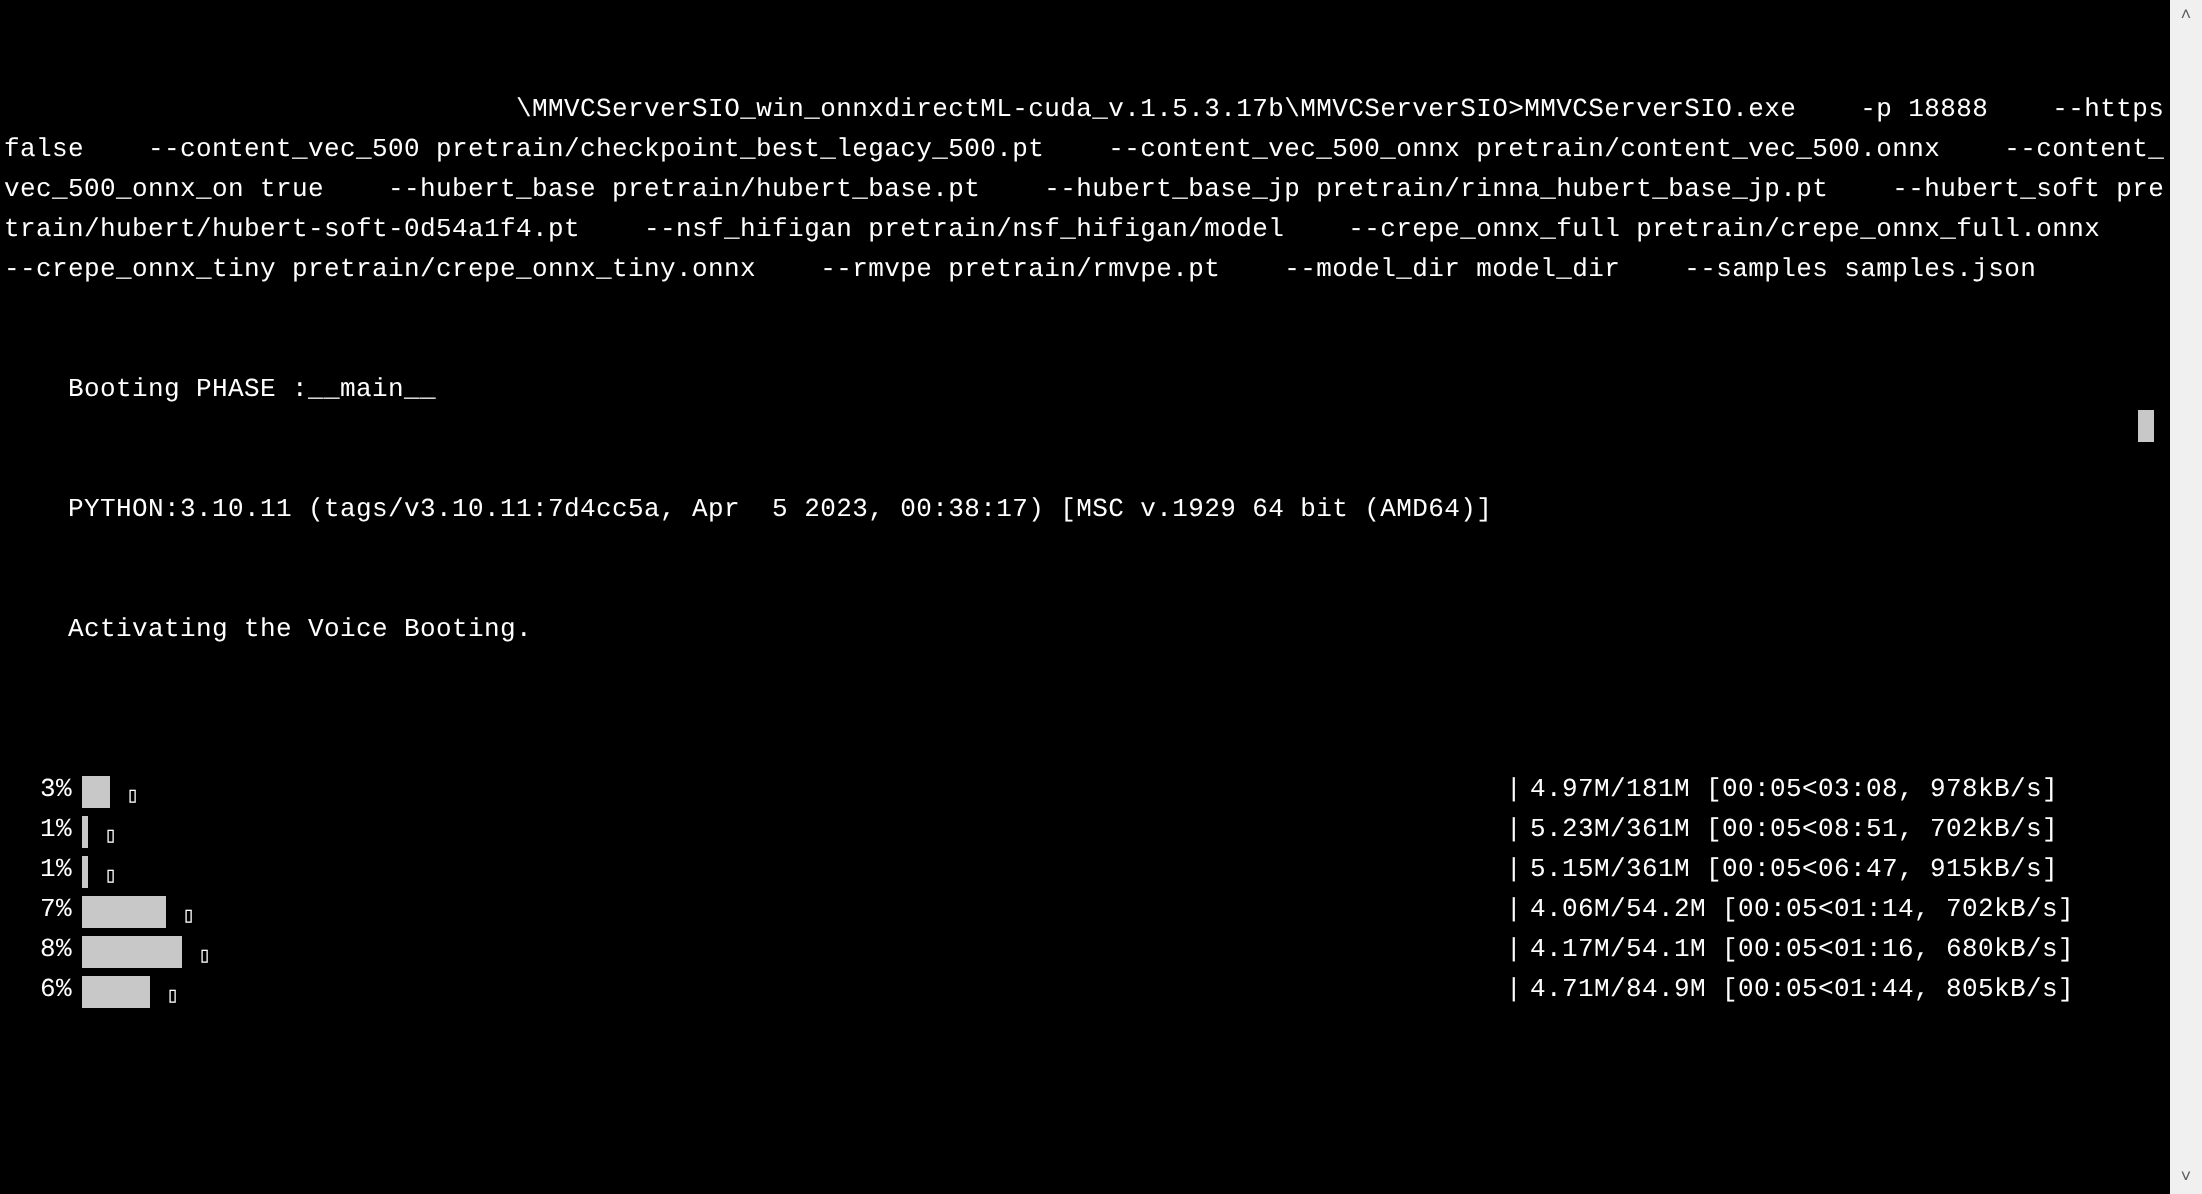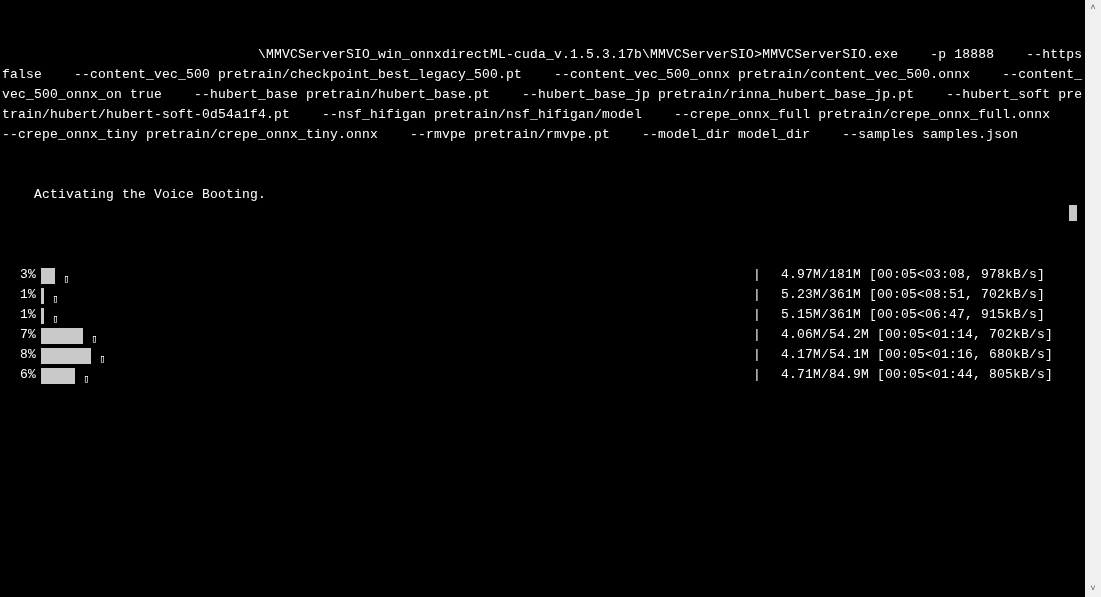--- a/index.html
+++ b/index.html
@@ -73,36 +73,38 @@
     height: 16px;
     background: #c8c8c8;
   }
   .bar-tick {
     position: absolute;
     top: 3px;
     color: #fff;
     font-size: 11px;
   }
   .pipe { width: 12px; }
-  .stats { flex: 0 0 auto; white-space: pre; margin-left: 16px; }
+  .stats { flex: 0 0 auto; white-space: pre; }
   .cursor {
     position: absolute;
     left: 1069px;
     top: 205px;
     width: 8px;
     height: 16px;
     background: #c8c8c8;
   }
   .spacer { height: 20px; }
 </style>
 </head>
 <body>
 
 <div class="terminal">
   <div class="cmdblock">                                \MMVCServerSIO_win_onnxdirectML-cuda_v.1.5.3.17b\MMVCServerSIO&gt;MMVCServerSIO.exe    -p 18888    --https false    --content_vec_500 pretrain/checkpoint_best_legacy_500.pt    --content_vec_500_onnx pretrain/content_vec_500.onnx    --content_vec_500_onnx_on true    --hubert_base pretrain/hubert_base.pt    --hubert_base_jp pretrain/rinna_hubert_base_jp.pt    --hubert_soft pretrain/hubert/hubert-soft-0d54a1f4.pt    --nsf_hifigan pretrain/nsf_hifigan/model    --crepe_onnx_full pretrain/crepe_onnx_full.onnx    --crepe_onnx_tiny pretrain/crepe_onnx_tiny.onnx    --rmvpe pretrain/rmvpe.pt    --model_dir model_dir    --samples samples.json</div>
+  <div>    Booting PHASE :__main__</div>
+  <div>    PYTHON:3.10.11 (tags/v3.10.11:7d4cc5a, Apr  5 2023, 00:38:17) [MSC v.1929 64 bit (AMD64)]</div>
   <div>    Activating the Voice Booting.</div>
 
   <div id="pg1"><div class="progress-row"><div class="pct">3%</div><div class="bar-area"><div class="bar-fill" style="width: 14px;"></div><div class="bar-tick" style="left: 27px;">▯</div></div><div class="pipe">| </div><div class="stats">4.97M/181M [00:05&lt;03:08, 978kB/s]</div></div><div class="progress-row"><div class="pct">1%</div><div class="bar-area"><div class="bar-fill" style="width: 3px;"></div><div class="bar-tick" style="left: 16px;">▯</div></div><div class="pipe">| </div><div class="stats">5.23M/361M [00:05&lt;08:51, 702kB/s]</div></div><div class="progress-row"><div class="pct">1%</div><div class="bar-area"><div class="bar-fill" style="width: 3px;"></div><div class="bar-tick" style="left: 16px;">▯</div></div><div class="pipe">| </div><div class="stats">5.15M/361M [00:05&lt;06:47, 915kB/s]</div></div><div class="progress-row"><div class="pct">7%</div><div class="bar-area"><div class="bar-fill" style="width: 42px;"></div><div class="bar-tick" style="left: 55px;">▯</div></div><div class="pipe">| </div><div class="stats">4.06M/54.2M [00:05&lt;01:14, 702kB/s]</div></div><div class="progress-row"><div class="pct">8%</div><div class="bar-area"><div class="bar-fill" style="width: 50px;"></div><div class="bar-tick" style="left: 63px;">▯</div></div><div class="pipe">| </div><div class="stats">4.17M/54.1M [00:05&lt;01:16, 680kB/s]</div></div><div class="progress-row"><div class="pct">6%</div><div class="bar-area"><div class="bar-fill" style="width: 34px;"></div><div class="bar-tick" style="left: 47px;">▯</div></div><div class="pipe">| </div><div class="stats">4.71M/84.9M [00:05&lt;01:44, 805kB/s]</div></div></div>
   <div class="spacer"></div>
   
 </div>
 
 <div class="cursor"></div>
 
 <div class="scrollbar">

